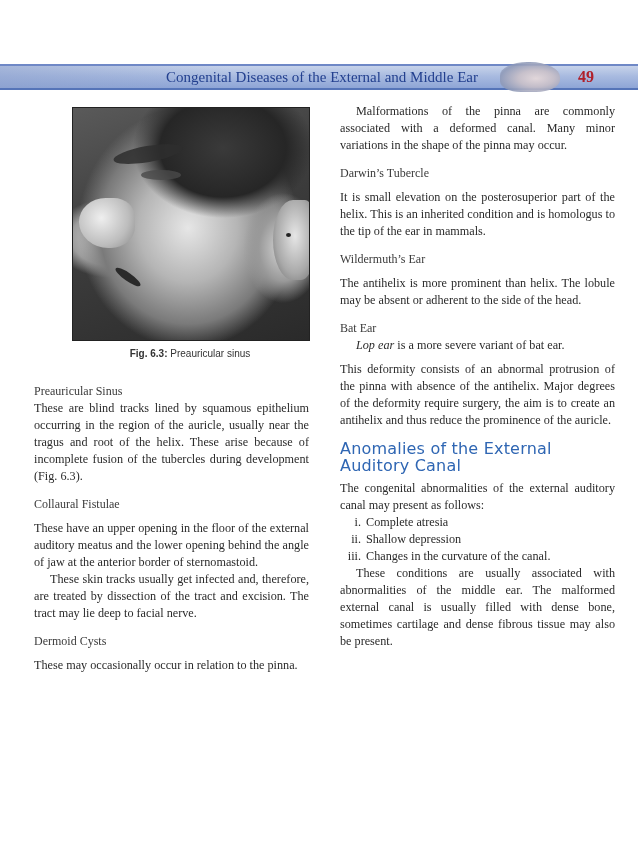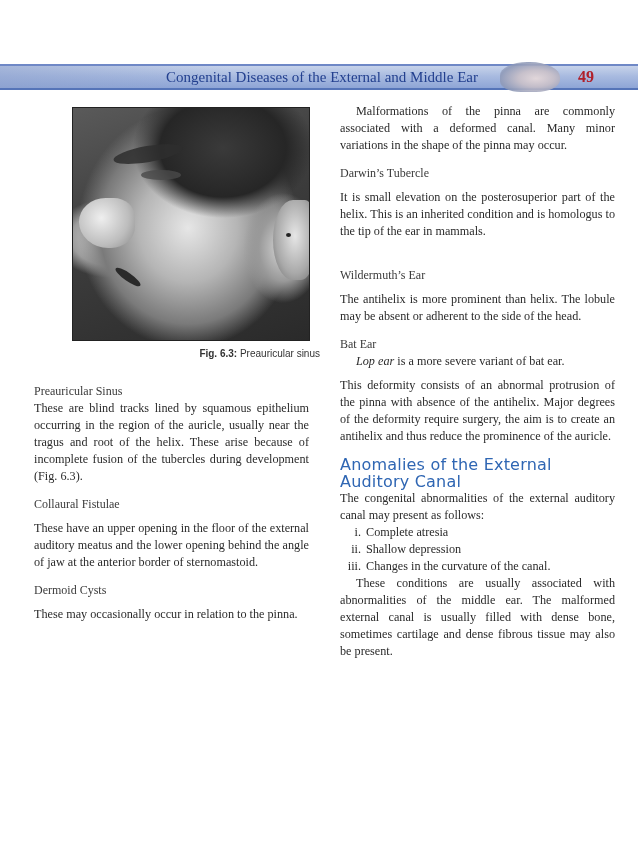--- a/index.html
+++ b/index.html
@@ -41,21 +41,21 @@
       linear-gradient(160deg, #5a5a5a 0%, #3f3f3f 40%, #2a2a2a 100%);
   }
   .figure .brow { position: absolute; left: 40px; top: 38px; width: 70px; height: 16px; border-radius: 50%; background: #2e2e2e; transform: rotate(-10deg); opacity: .85; }
   .figure .eye { position: absolute; left: 68px; top: 62px; width: 40px; height: 10px; border-radius: 50%; background: #4a4a4a; opacity: .8; }
   .figure .nose { position: absolute; left: 6px; top: 90px; width: 56px; height: 50px; border-radius: 50% 40% 45% 55%; background: radial-gradient(circle at 40% 40%, #efefef, #bdbdbd 60%, #8a8a8a); }
   .figure .mouth { position: absolute; left: 40px; top: 165px; width: 30px; height: 8px; background: #2a2a2a; border-radius: 50%; transform: rotate(35deg); }
   .figure .ear { position: absolute; left: 200px; top: 92px; width: 40px; height: 80px; border-radius: 50% 20% 30% 50%; background: radial-gradient(ellipse at 55% 45%, #e6e6e6, #a9a9a9 60%, #6a6a6a); }
   .figure .sinus { position: absolute; left: 213px; top: 125px; width: 5px; height: 4px; border-radius: 50%; background: #222; }
 
   .fig-caption {
-    position: absolute; left: 60px; top: 348px; width: 260px; text-align: right;
+    position: absolute; left: 60px; top: 348px; width: 260px; text-align: center;
     font-family: "Liberation Sans", sans-serif; font-size: 10px; color: #333;
   }
   .fig-caption b { font-weight: bold; }
 
   .col { position: absolute; width: 275px; font-size: 11.4px; line-height: 17px; }
   .col-left { left: 34px; }
   .col-right { left: 340px; }
   .subhead { font-family: "Liberation Serif", serif; font-size: 12px; color: #3a3a3a; }
   .para { text-align: justify; text-align-last: left; font-family: "Liberation Serif", serif; font-size: 12.2px; color: #2a2a2a; }
   .indent { text-indent: 16px; }
@@ -84,42 +84,43 @@
   <b>Fig. 6.3:</b>
   <span>Preauricular sinus</span>
 </div>
 
 <div class="col col-left" style="top:383px;">
   <div class="subhead">Preauricular Sinus</div>
   <p class="para" style="font-family:Liberation Serif, serif;">These are blind tracks lined by squamous epithelium occurring in the region of the auricle, usually near the tragus and root of the helix. These arise because of incomplete fusion of the tubercles during development (Fig. 6.3).</p>
 
   <div class="subhead" style="margin-top:11px;">Collaural Fistulae</div>
   <p class="para" style="margin-top:7px;">These have an upper opening in the floor of the external auditory meatus and the lower opening behind the angle of jaw at the anterior border of sternomastoid.</p>
+  <p class="para indent">These skin tracks usually get infected and, therefore, are treated by dissection of the tract and excision. The tract may lie deep to facial nerve.</p>
 
   <div class="subhead" style="margin-top:11px;">Dermoid Cysts</div>
   <p class="para" style="margin-top:7px;">These may occasionally occur in relation to the pinna.</p>
 </div>
 
 <div class="col col-right" style="top:103px;">
   <p class="para indent">Malformations of the pinna are commonly associated with a deformed canal. Many minor variations in the shape of the pinna may occur.</p>
 
   <div class="subhead" style="margin-top:11px;">Darwin’s Tubercle</div>
   <p class="para" style="margin-top:7px;">It is small elevation on the posterosuperior part of the helix. This is an inherited condition and is homologus to the tip of the ear in mammals.</p>
 
-  <div class="subhead" style="margin-top:27px;">Wildermuth’s Ear</div>
+  <div class="subhead" style="margin-top:11px;">Wildermuth’s Ear</div>
   <p class="para" style="margin-top:7px;">The antihelix is more prominent than helix. The lobule may be absent or adherent to the side of the head.</p>
 
   <div class="subhead" style="margin-top:11px;">Bat Ear</div>
   <p class="para indent">
     <i>Lop ear</i><span> is a more severe variant of bat ear.</span>
   </p>
   <p class="para" style="margin-top:7px;">This deformity consists of an abnormal protrusion of the pinna with absence of the antihelix. Major degrees of the deformity require surgery, the aim is to create an antihelix and thus reduce the prominence of the auricle.</p>
 
   <div class="section-head" style="margin-top:11px;">Anomalies of the External Auditory Canal</div>
-  <p class="para" style="">The congenital abnormalities of the external auditory canal may present as follows:</p>
+  <p class="para" style="margin-top:6px;">The congenital abnormalities of the external auditory canal may present as follows:</p>
   <div class="list-item">
     <span class="list-num">i.</span>
     <span>Complete atresia</span>
   </div>
   <div class="list-item">
     <span class="list-num">ii.</span>
     <span>Shallow depression</span>
   </div>
   <div class="list-item">
     <span class="list-num">iii.</span>

